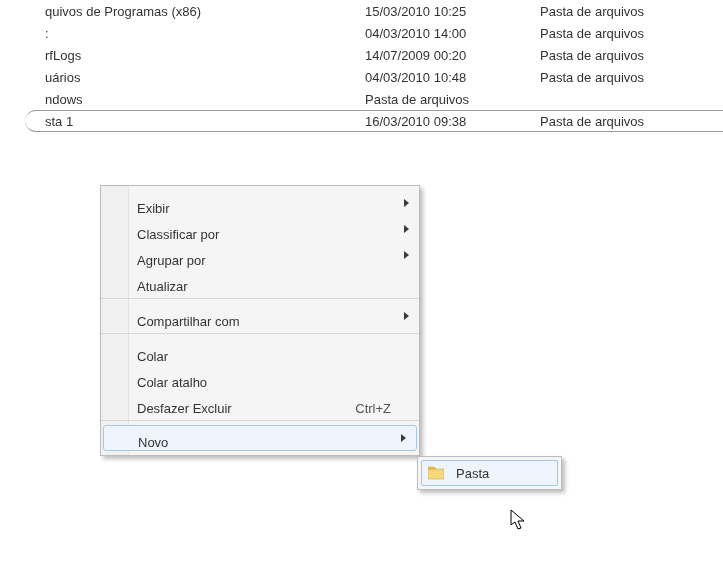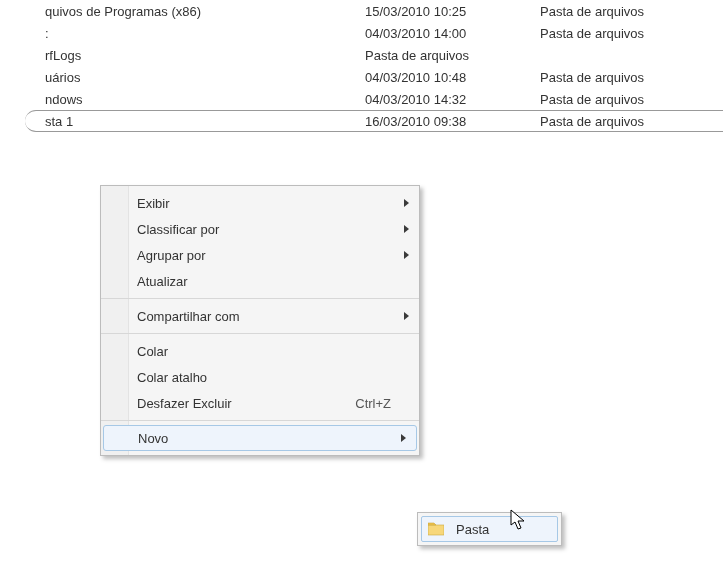--- a/index.html
+++ b/index.html
@@ -51,21 +51,21 @@
     .menu-left-strip {
       position: absolute;
       left: 0; top: 0; bottom: 0;
       width: 28px;
       background: #f0f0f0;
       border-right: 1px solid #e3e3e3;
     }
     .menu-item {
       position: relative;
       display: flex;
-      align-items: center;
+      align-items: flex-end;
       height: 26px;
       padding-left: 36px;
       padding-right: 28px;
     }
     .menu-item.highlight {
       background: #eef4fc;
       border: 1px solid #a6c8e6;
       margin: 0 2px;
       padding-left: 34px;
       padding-right: 26px;
@@ -79,21 +79,21 @@
       top: 50%;
       transform: translateY(-50%);
       width: 0; height: 0;
       border-top: 4px solid transparent;
       border-bottom: 4px solid transparent;
       border-left: 5px solid #3a3a3a;
     }
     .submenu {
       position: absolute;
       left: 417px;
-      top: 512px;
+      top: 456px;
       width: 145px;
       background: #f5f5f5;
       border: 1px solid #bcbcbc;
       box-shadow: 3px 3px 4px rgba(0,0,0,0.25);
       padding: 3px;
     }
     .sub-item {
       display: flex;
       align-items: center;
       height: 26px;
@@ -124,30 +124,30 @@
     <div class="col-date">15/03/2010 10:25</div>
     <div class="col-type">Pasta de arquivos</div>
   </div>
   <div class="row">
     <div class="col-name">:</div>
     <div class="col-date">04/03/2010 14:00</div>
     <div class="col-type">Pasta de arquivos</div>
   </div>
   <div class="row">
     <div class="col-name">rfLogs</div>
+    <div class="col-date">14/07/2009 00:20</div>
     <div class="col-type">Pasta de arquivos</div>
   </div>
   <div class="row">
     <div class="col-name">uários</div>
     <div class="col-date">04/03/2010 10:48</div>
     <div class="col-type">Pasta de arquivos</div>
   </div>
   <div class="row">
     <div class="col-name">ndows</div>
-    <div class="col-date">04/03/2010 14:32</div>
     <div class="col-type">Pasta de arquivos</div>
   </div>
   <div class="row selected">
     <div class="col-name">sta 1</div>
     <div class="col-date">16/03/2010 09:38</div>
     <div class="col-type">Pasta de arquivos</div>
   </div>
 </div>
 
 <div class="context-menu">

